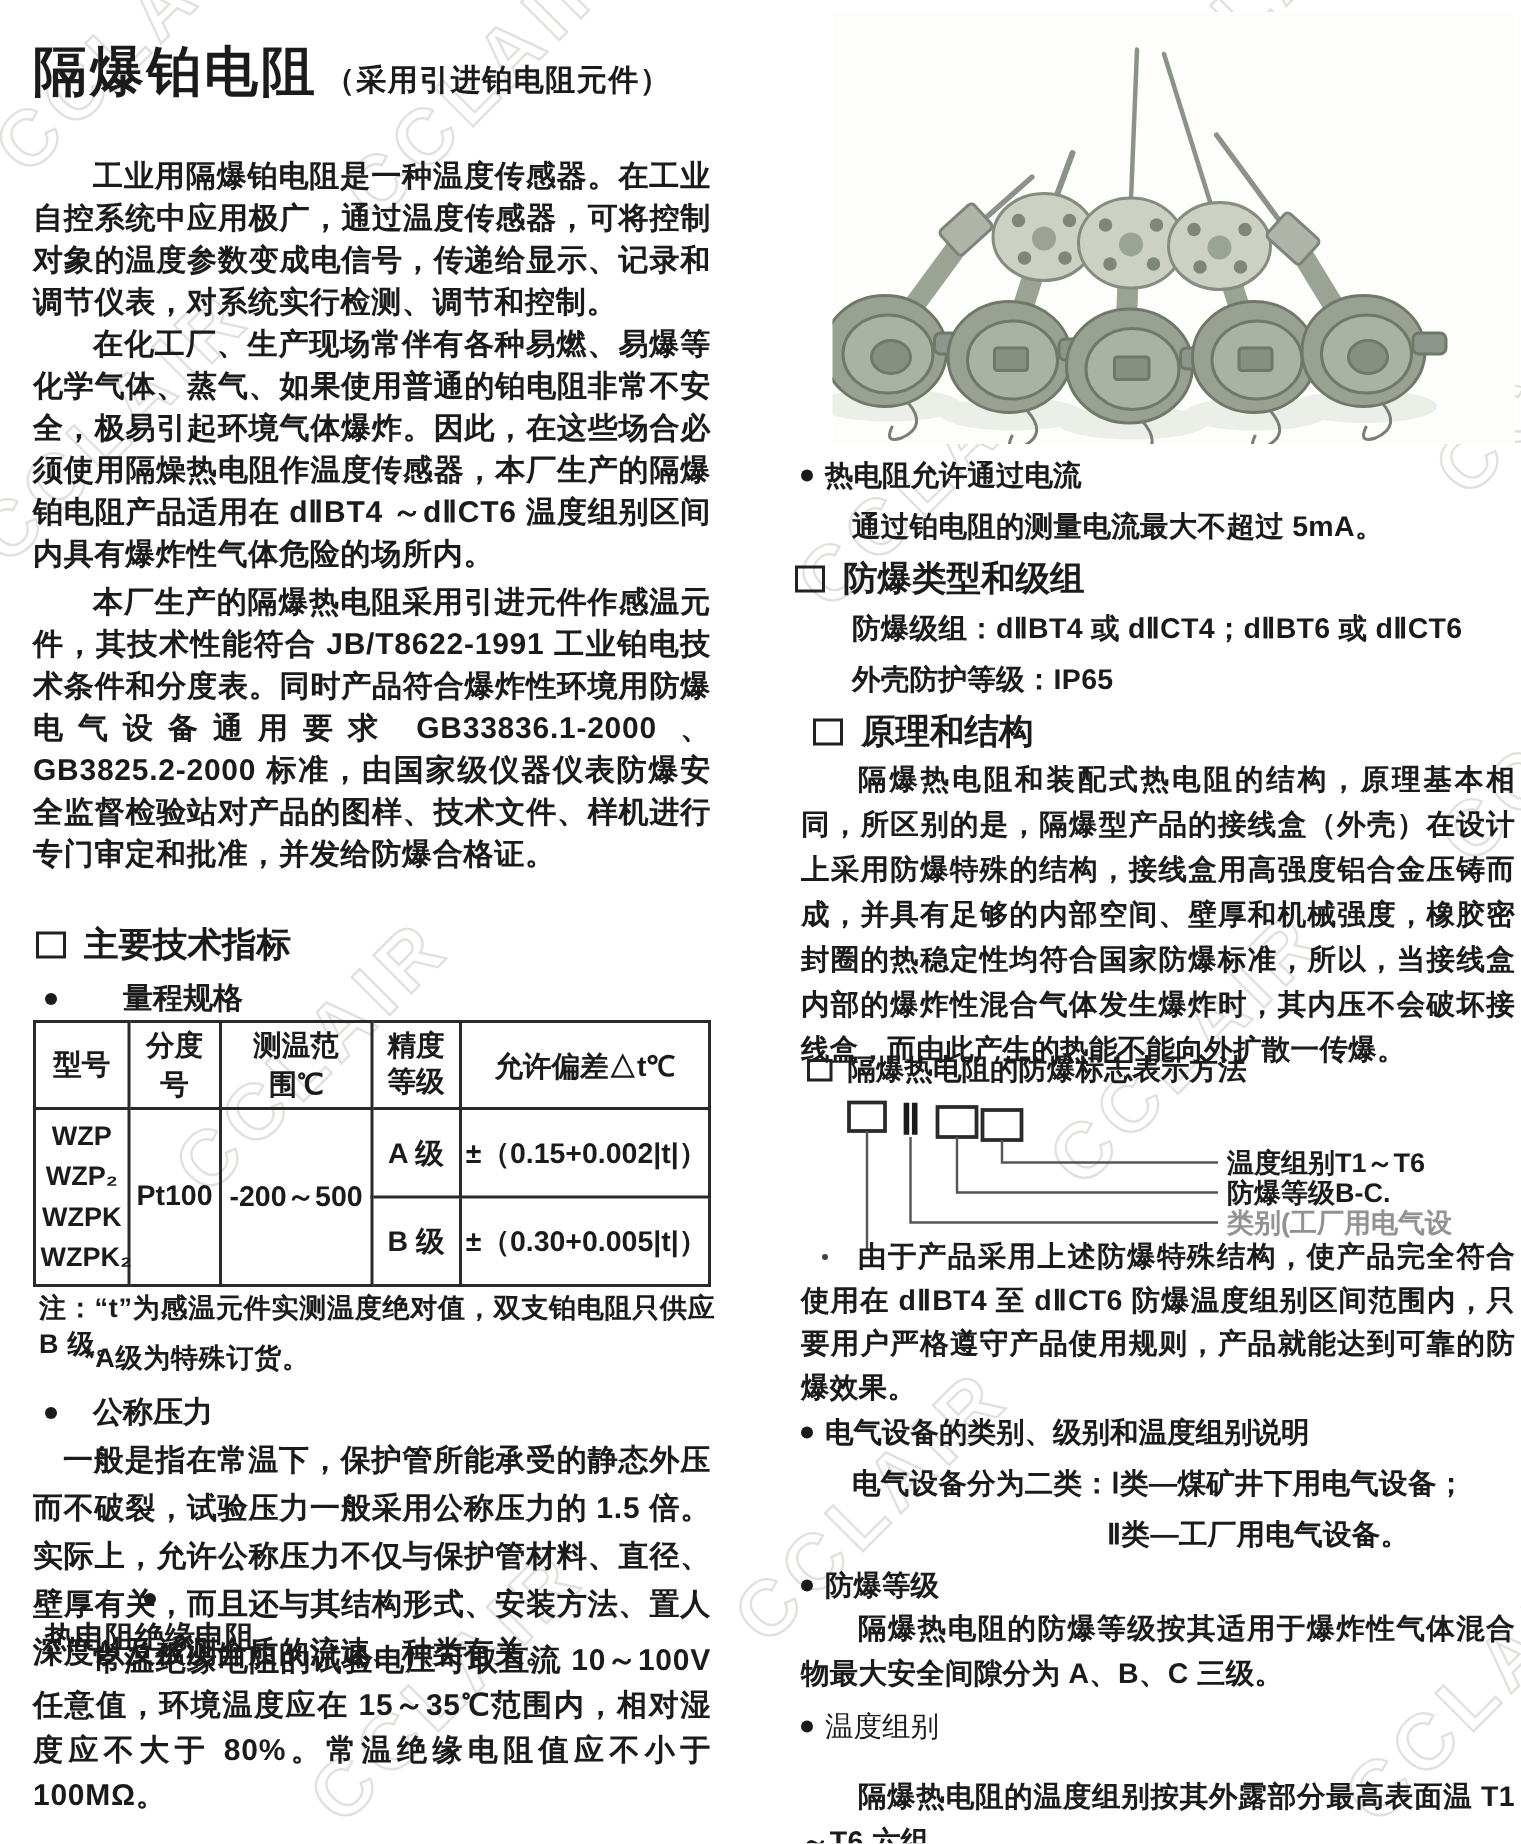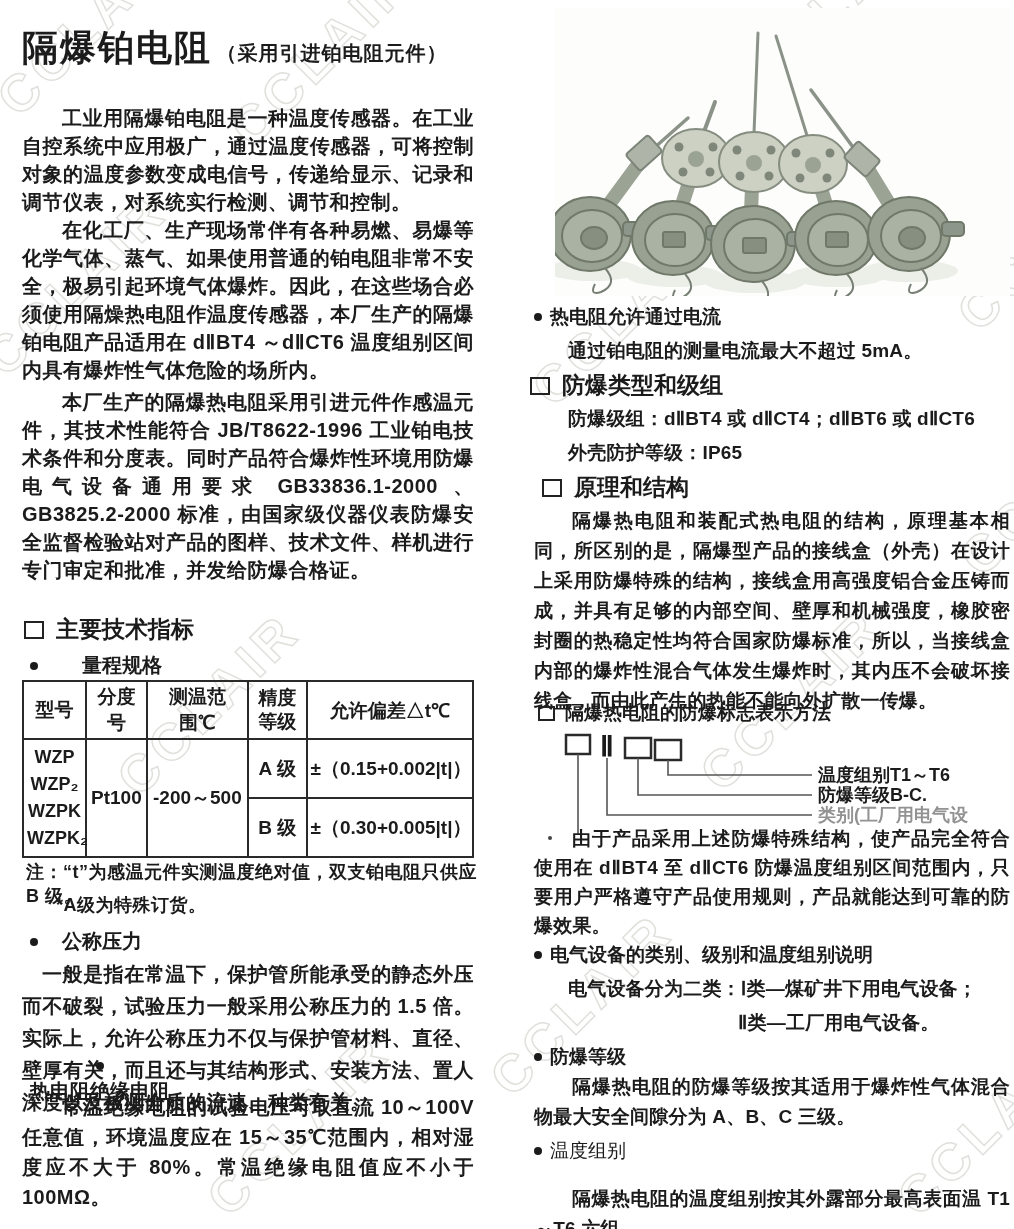--- a/index.html
+++ b/index.html
@@ -78,21 +78,21 @@
 
   <div class="col-left">
 
     <div class="abs" style="left:0; top:24px; white-space:nowrap;">
       <span class="doc-title">隔爆铂电阻</span>
       <span class="doc-subtitle">（采用引进铂电阻元件）</span>
     </div>
 
     <p class="abs body-text indent2" style="left:0; top:104px; width:452px;">工业用隔爆铂电阻是一种温度传感器。在工业自控系统中应用极广，通过温度传感器，可将控制对象的温度参数变成电信号，传递给显示、记录和调节仪表，对系统实行检测、调节和控制。</p>
     <p class="abs body-text indent2" style="left:0; top:216px; width:452px;">在化工厂、生产现场常伴有各种易燃、易爆等化学气体、蒸气、如果使用普通的铂电阻非常不安全，极易引起环境气体爆炸。因此，在这些场合必须使用隔燥热电阻作温度传感器，本厂生产的隔爆铂电阻产品适用在 dⅡBT4 ～dⅡCT6 温度组别区间内具有爆炸性气体危险的场所内。</p>
-    <p class="abs body-text indent2" style="left:0; top:388px; width:452px;">本厂生产的隔爆热电阻采用引进元件作感温元件，其技术性能符合 JB/T8622-1996 工业铂电技术条件和分度表。同时产品符合爆炸性环境用防爆电气设备通用要求 GB33836.1-2000 、GB3825.2-2000 标准，由国家级仪器仪表防爆安全监督检验站对产品的图样、技术文件、样机进行专门审定和批准，并发给防爆合格证。</p>
+    <p class="abs body-text indent2" style="left:0; top:388px; width:452px;">本厂生产的隔爆热电阻采用引进元件作感温元件，其技术性能符合 JB/T8622-1991 工业铂电技术条件和分度表。同时产品符合爆炸性环境用防爆电气设备通用要求 GB33836.1-2000 、GB3825.2-2000 标准，由国家级仪器仪表防爆安全监督检验站对产品的图样、技术文件、样机进行专门审定和批准，并发给防爆合格证。</p>
 
     <div class="abs sec-head" style="left:2px; top:614px;">
       <span class="sq"></span>
       <span>主要技术指标</span>
     </div>
 
     <div class="abs bullet-head" style="left:8px; top:652px;gap:44px;">
       <span class="dot"></span>
       <span>量程规格</span>
     </div>

